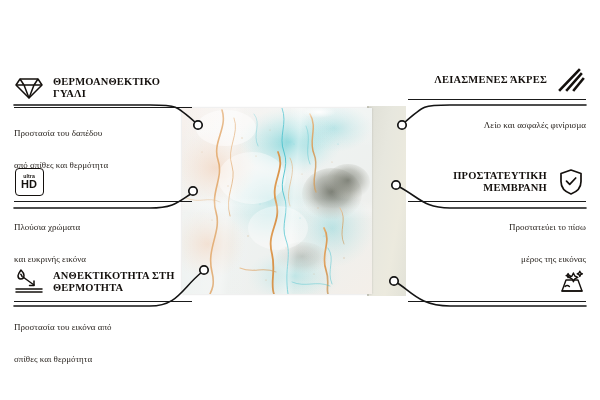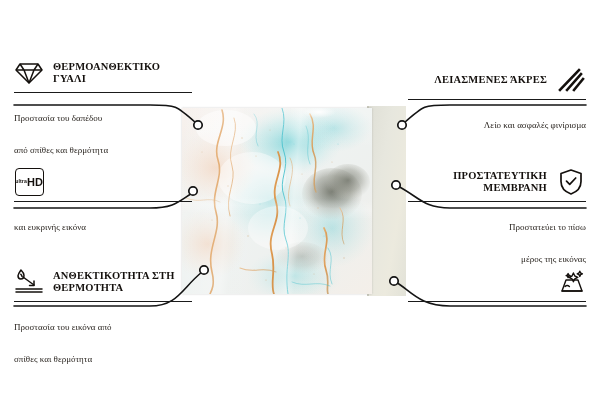--- a/index.html
+++ b/index.html
@@ -130,20 +130,21 @@
   }
   .f-desc span { display: block; margin-top: 20px; }
 
   
   .hd-badge {
     width: 27px;
     height: 26px;
     border: 1.6px solid #14100d;
     border-radius: 4px;
     display: flex;
+    flex-direction: column;
     align-items: center;
     justify-content: center;
     line-height: 1;
   }
   .hd-badge .u {
     font-size: 5.2px;
     letter-spacing: .1px;
     font-family: "Liberation Sans", sans-serif;
     font-weight: 700;
   }
@@ -289,21 +290,21 @@
     <g fill="#ffffff" stroke="#141414" stroke-width="1.7">
       <circle cx="198" cy="125" r="4.2"></circle>
       <circle cx="193" cy="191" r="4.2"></circle>
       <circle cx="204" cy="270" r="4.2"></circle>
       <circle cx="402" cy="125" r="4.2"></circle>
       <circle cx="396" cy="185" r="4.2"></circle>
       <circle cx="394" cy="281" r="4.2"></circle>
     </g>
   </svg>
 
-  <div class="feature left" style="top:57px">
+  <div class="feature left" style="top:72px">
     <div class="f-head">
       <span class="f-icon">
         <svg width="28" height="24" viewBox="0 0 28 24">
           <g fill="none" stroke="currentColor" stroke-width="1.5" stroke-linejoin="round">
             <path d="M5 3h18l4 6-13 13L1 9z"></path>
             <path d="M1 9h26M5 3l4 6 5 13M23 3l-4 6-5 13M9 9h10"></path>
           </g>
         </svg>
       </span>
       <span class="f-title">ΘΕΡΜΟΑΝΘΕΚΤΙΚΟ ΓΥΑΛΙ</span>
@@ -319,20 +320,21 @@
     <div class="f-head">
       <span class="f-icon">
         <span class="hd-badge">
           <span class="u">ultra</span>
           <span class="h">HD</span>
         </span>
       </span>
     </div>
     <div class="f-rule"></div>
     <div class="f-desc">
+      <span>Πλούσια χρώματα</span>
       <span>και ευκρινής εικόνα</span>
     </div>
   </div>
 
   <div class="feature left" style="top:266px">
     <div class="f-head">
       <span class="f-icon">
         <svg width="30" height="28" viewBox="0 0 30 28">
           <g fill="none" stroke="currentColor" stroke-width="1.5" stroke-linecap="round" stroke-linejoin="round">
             <path d="M7 2c2 2 3 3.5 3 5.5S8.6 11 6.8 11 4 9.6 4 7.8 5.6 4 7 2z"></path>

